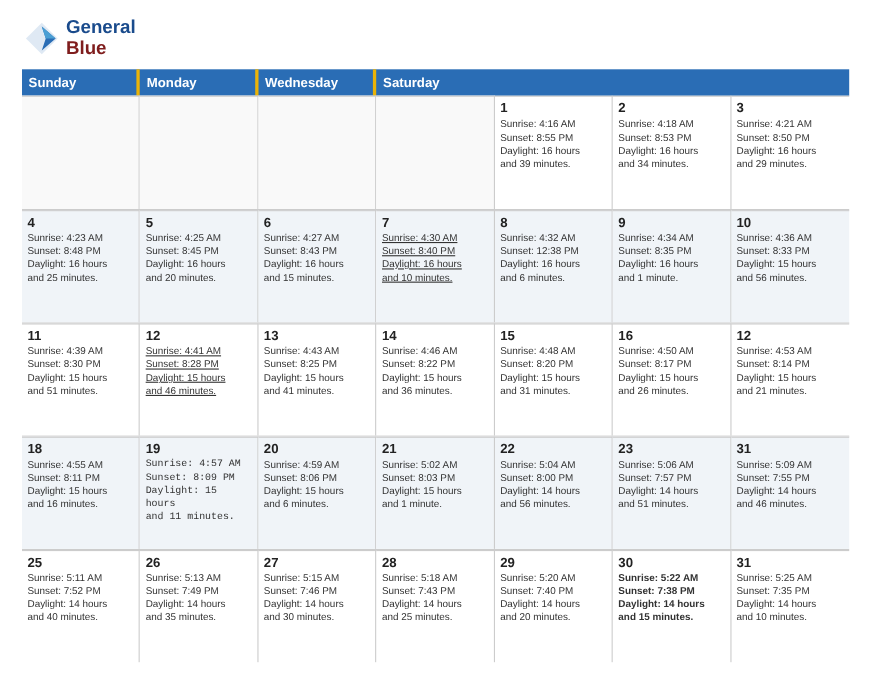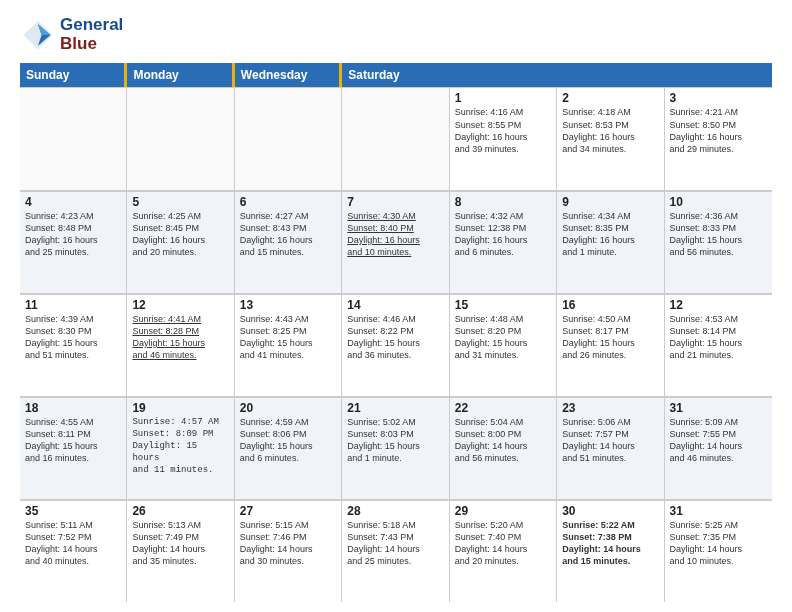--- a/index.html
+++ b/index.html
@@ -308,21 +308,21 @@
           <div class="cal-cell shaded">
             <div class="day-number">31</div>
             <div class="cell-info" style="white-space: pre-line;">Sunrise: 5:09 AM
 Sunset: 7:55 PM
 Daylight: 14 hours
 and 46 minutes.</div>
           </div>
         </div>
         <div class="cal-row">
           <div class="cal-cell">
-            <div class="day-number">35</div>
+            <div class="day-number">25</div>
             <div class="cell-info" style="white-space: pre-line;">Sunrise: 5:11 AM
 Sunset: 7:52 PM
 Daylight: 14 hours
 and 40 minutes.</div>
           </div>
           <div class="cal-cell">
             <div class="day-number">26</div>
             <div class="cell-info" style="white-space: pre-line;">Sunrise: 5:13 AM
 Sunset: 7:49 PM
 Daylight: 14 hours

